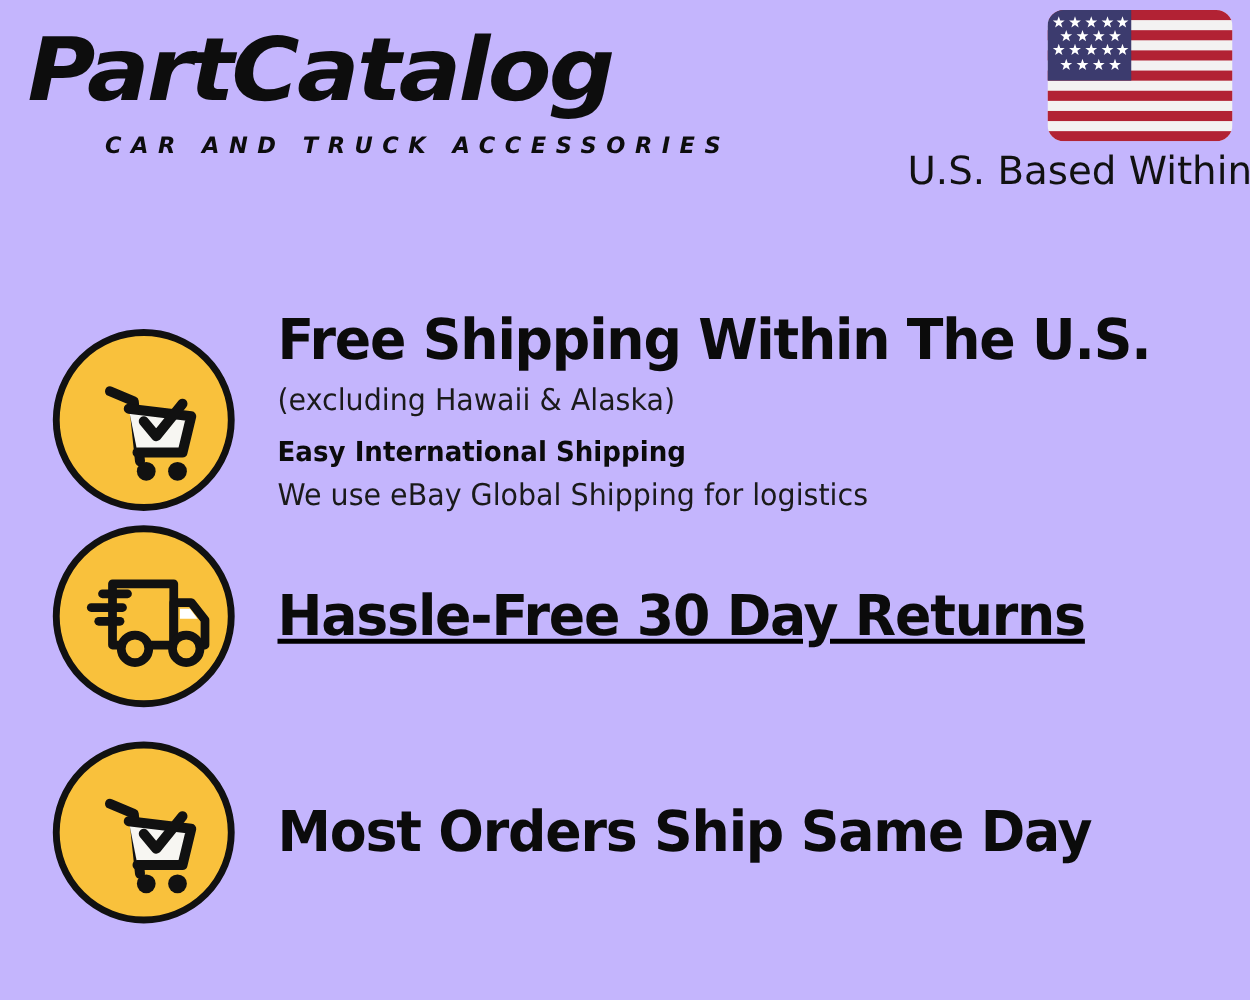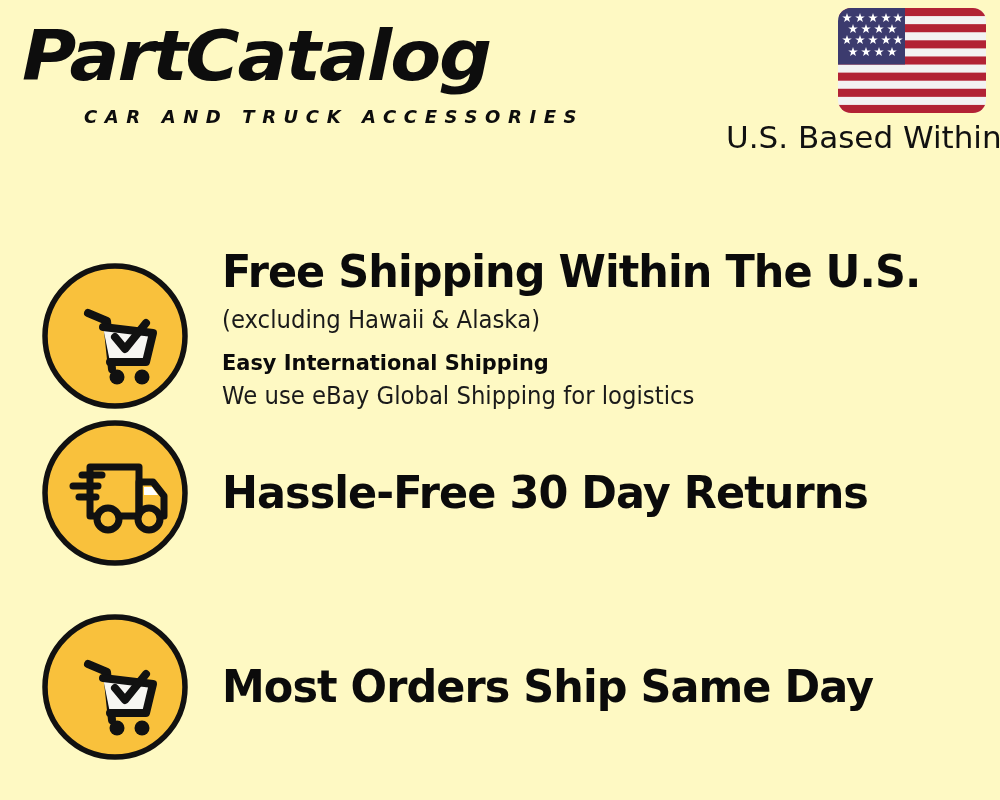--- a/index.html
+++ b/index.html
@@ -9,21 +9,21 @@
     background: #ffffff;
   }
   body {
     font-family: "Liberation Sans", sans-serif;
     -webkit-font-smoothing: antialiased;
   }
   #banner {
     position: relative;
     width: 1000px;
     height: 800px;
-    background: #fef9c3;
+    background: #c4b5fd;
     overflow: hidden;
   }
 
   
   #header-logo {
     position: absolute;
     left: 22px;
     top: 20px;
     width: 470px;
     height: 95px;
@@ -79,22 +79,22 @@
 
   
   .feature-row {
     position: absolute;
     left: 40px;
     width: 930px;
     display: flex;
     align-items: flex-start;
   }
   #feature-row-0 { top: 244px; align-items: flex-end; }
-  #feature-row-1 { top: 418px; }
-  #feature-row-2 { top: 612px; justify-content: flex-end; }
+  #feature-row-1 { top: 418px; text-decoration: underline; }
+  #feature-row-2 { top: 591px; justify-content: flex-end; }
 
   .feature-icon {
     flex: 0 0 auto;
     width: 150px;
     height: 150px;
     display: block;
   }
   .feature-text {
     flex: 1 1 auto;
     padding-left: 32px;

